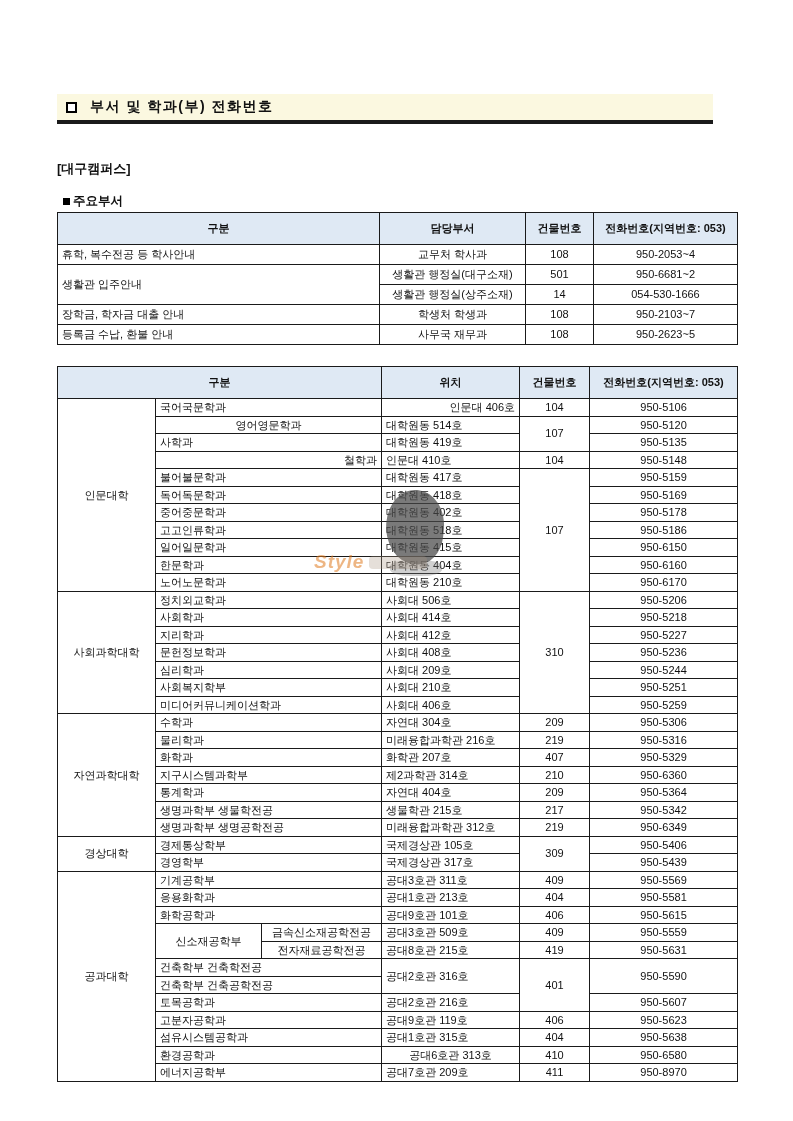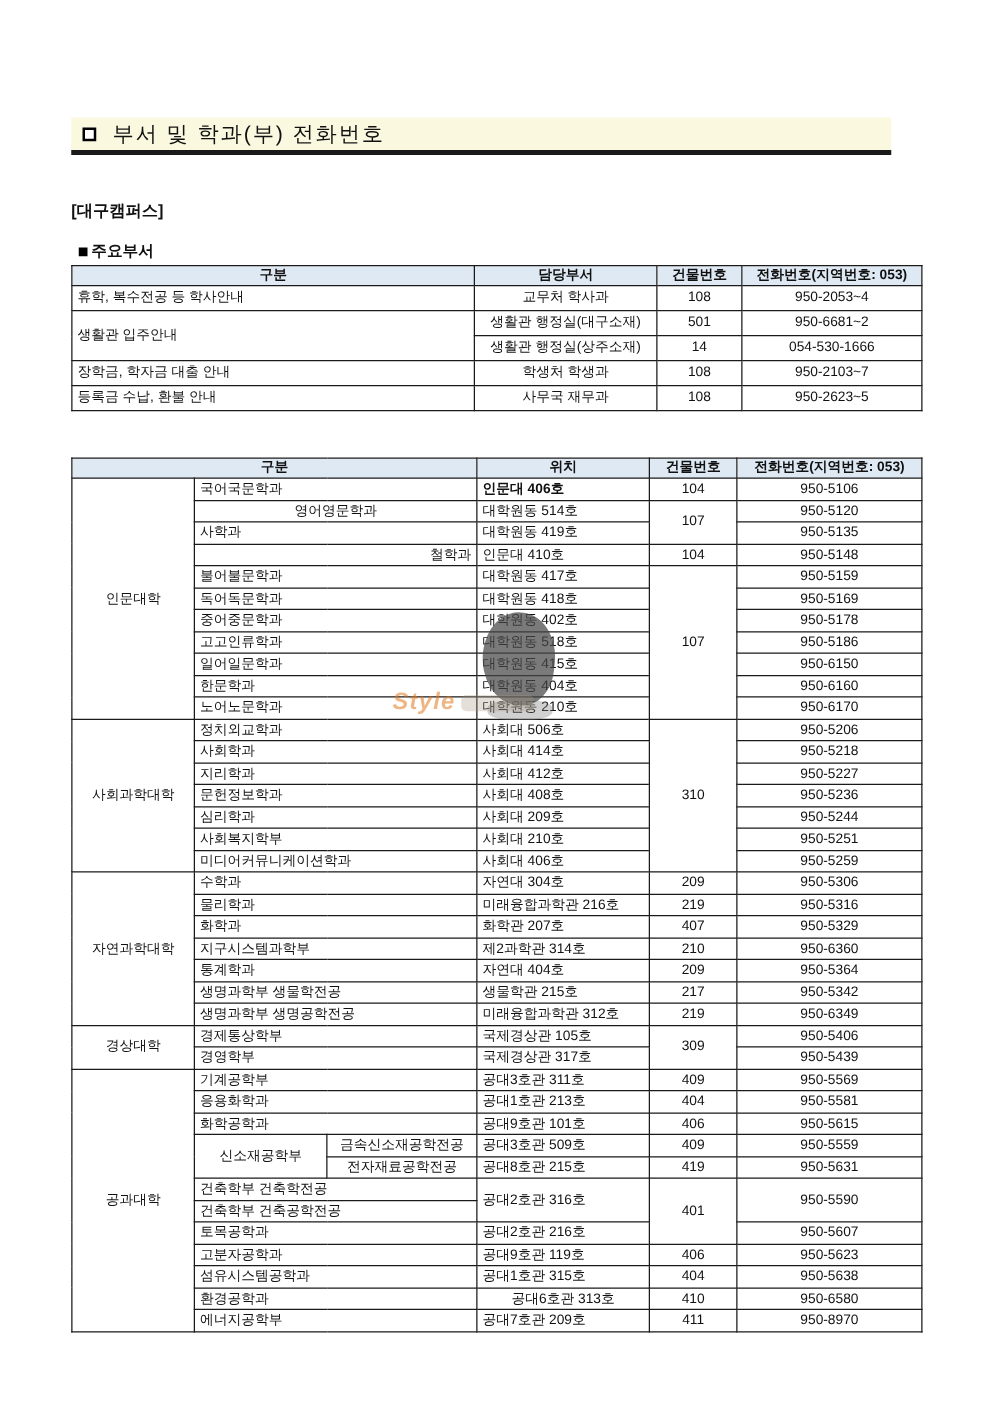--- a/index.html
+++ b/index.html
@@ -14,21 +14,21 @@
   .title-bar {
     position:absolute; left:57px; top:94px; width:656px; height:30px;
     background:var(--title-bg,#FBF8E0);
     border-bottom:4px solid var(--border,#000);
     display:flex; align-items:center; padding-left:9px;
   }
   .title-bullet {
     width:11px; height:11px; border:2px solid #000; background:#fff;
     display:inline-block; margin-right:13px; flex:0 0 auto;
   }
-  .title-text { font-size:17px; font-weight:normal; letter-spacing:1.5px; }
+  .title-text { font-size:14px; font-weight:bold; letter-spacing:1.5px; }
 
   .campus { position:absolute; left:57px; top:160px; font-size:13px; font-weight:bold; }
 
   .sec-label {
     position:absolute; font-size:12.5px; font-weight:bold;
     display:flex; align-items:center;
   }
   .sec-label .sec-bullet {
     width:7px; height:7px; background:#000; display:inline-block; margin-right:3px; flex:0 0 auto;
   }
@@ -39,21 +39,21 @@
   table {
     position:absolute; left:57px; border-collapse:collapse; table-layout:fixed;
     border:1.5px solid var(--border,#1a1a1a);
   }
   th, td {
     border:1px solid var(--border,#1a1a1a);
     font-size:11px; line-height:1.1; padding:1px 4px;
     text-align:center; vertical-align:middle;
     overflow:hidden; white-space:nowrap;
   }
-  th { background:var(--header-bg,#DFE9F4); font-weight:bold; height:16px; }
+  th { background:var(--header-bg,#DFE9F4); font-weight:bold; height:32px; }
   #table1 { top:212px; width:681px; }
   #table1 td { height:20px; font-size:11px; }
   #table2 { top:366px; width:681px; }
   #table2 td { height:17.5px; }
 
   .page-num {
     position:absolute; left:0; top:1055px; width:793px; text-align:center;
     font-size:11.5px; font-weight:bold; letter-spacing:1px;
   }
 
@@ -173,21 +173,21 @@
           <th colspan="3">구분</th>
           <th>위치</th>
           <th>건물번호</th>
           <th>전화번호(지역번호: 053)</th>
         </tr>
       </thead>
       <tbody>
         <tr>
           <td rowspan="11">인문대학</td>
           <td colspan="2" style="text-align: left;">국어국문학과</td>
-          <td style="text-align: left; font-weight: bold;">인문대 406호</td>
+          <td style="text-align: right;">인문대 406호</td>
           <td>104</td>
           <td>950-5106</td>
         </tr>
         <tr>
           <td colspan="2" style="text-align: center;">영어영문학과</td>
           <td style="text-align: left;">대학원동 514호</td>
           <td rowspan="2">107</td>
           <td>950-5120</td>
         </tr>
         <tr>

